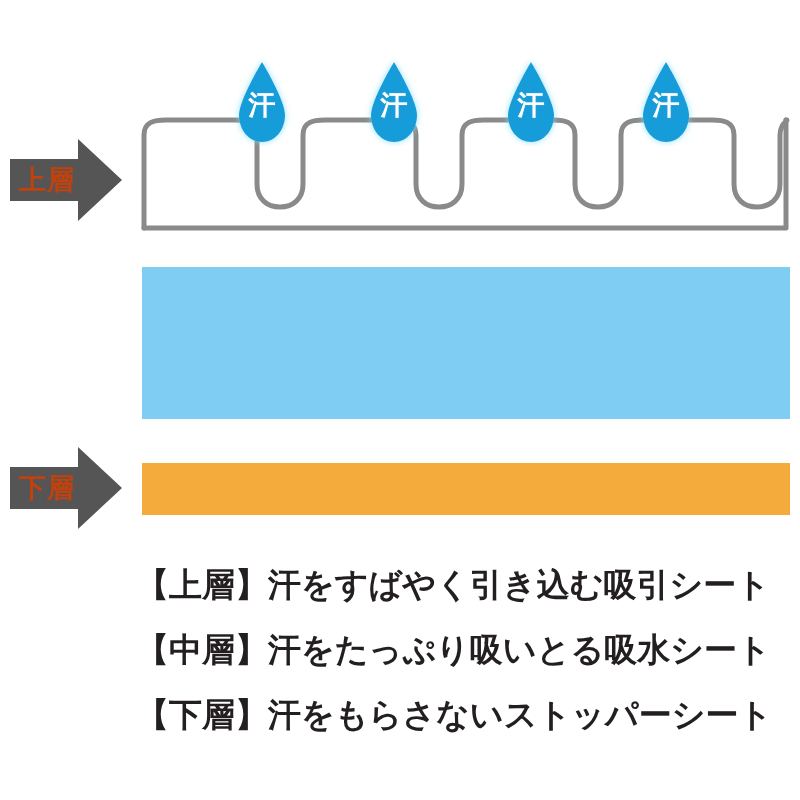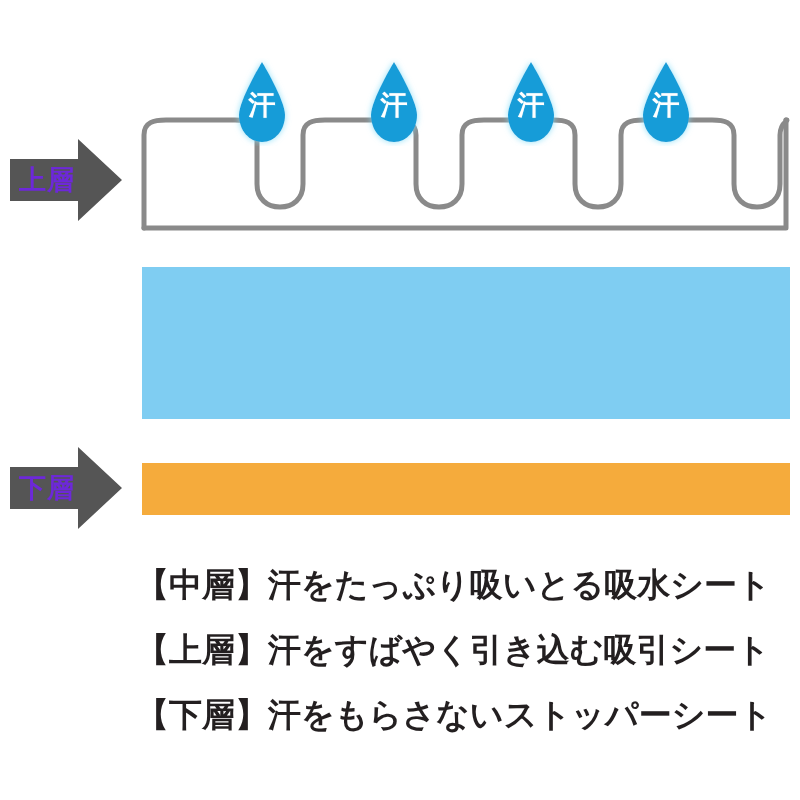--- a/index.html
+++ b/index.html
@@ -33,21 +33,21 @@
   }
   .arrow-text {
     position: absolute;
     left: 8px;
     top: 0;
     width: 66px;
     height: 86px;
     display: flex;
     align-items: center;
     justify-content: center;
-    color: #6d28d9;
+    color: #c2410c;
     font-size: 27px;
     font-weight: 700;
     letter-spacing: 1px;
     line-height: 1;
     white-space: nowrap;
   }
 
   #arrow-upper  { left: 6px;  top: 137px; }
   #arrow-middle { left: 6px;  top: 302px; }
   #arrow-lower  { left: 6px;  top: 445px; }
@@ -255,18 +255,18 @@
 
 
   <div class="arrow-label" id="arrow-lower">
     <svg viewBox="0 0 118 86" xmlns="http://www.w3.org/2000/svg">
       <path d="M 4,22 L 72,22 L 72,2 L 116,43 L 72,84 L 72,64 L 4,64 Z" fill="#555555"></path>
     </svg>
     <div class="arrow-text">下層</div>
   </div>
 
   <div id="captions">
+    <div class="caption-line">【上層】汗をすばやく引き込む吸引シート</div>
     <div class="caption-line">【中層】汗をたっぷり吸いとる吸水シート</div>
-    <div class="caption-line">【上層】汗をすばやく引き込む吸引シート</div>
     <div class="caption-line">【下層】汗をもらさないストッパーシート</div>
   </div>
 
 </div>
 
 </body></html>

